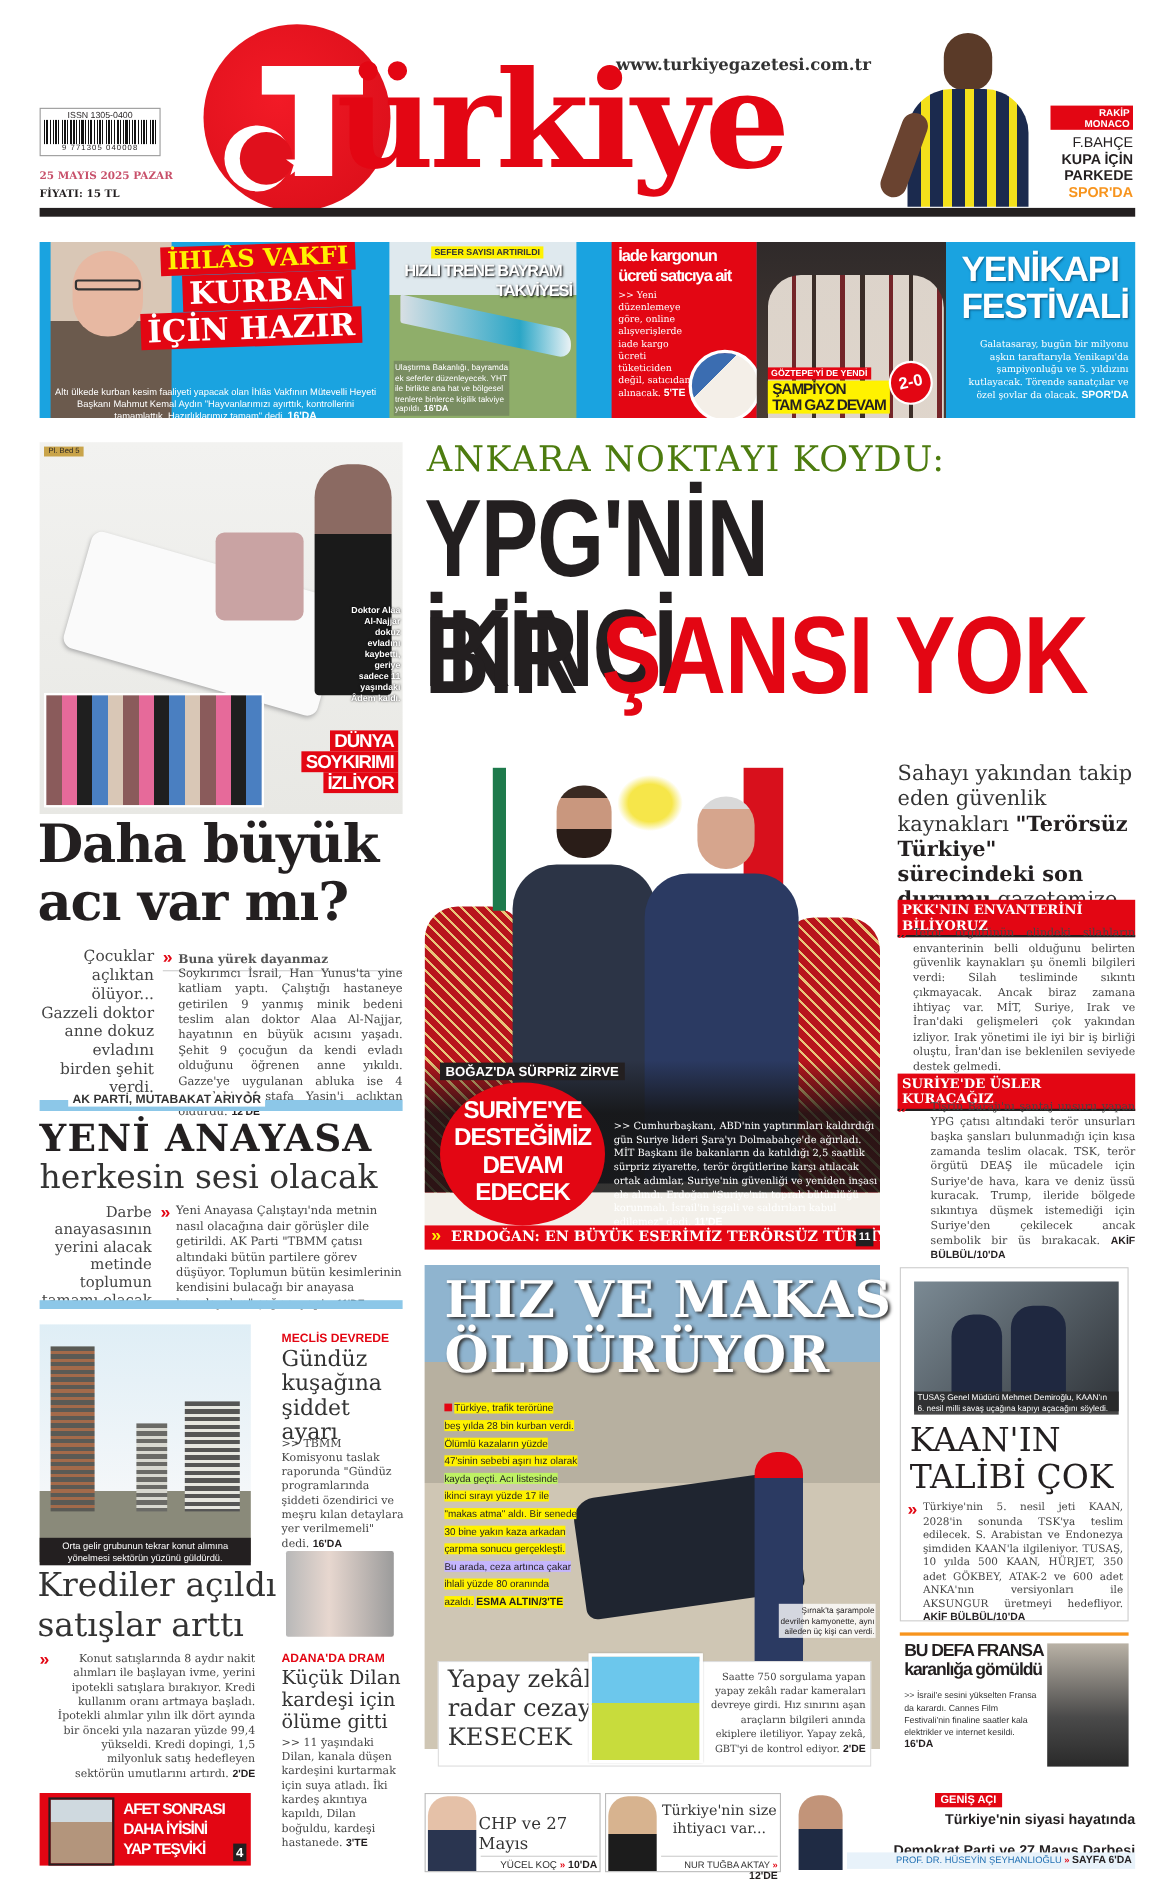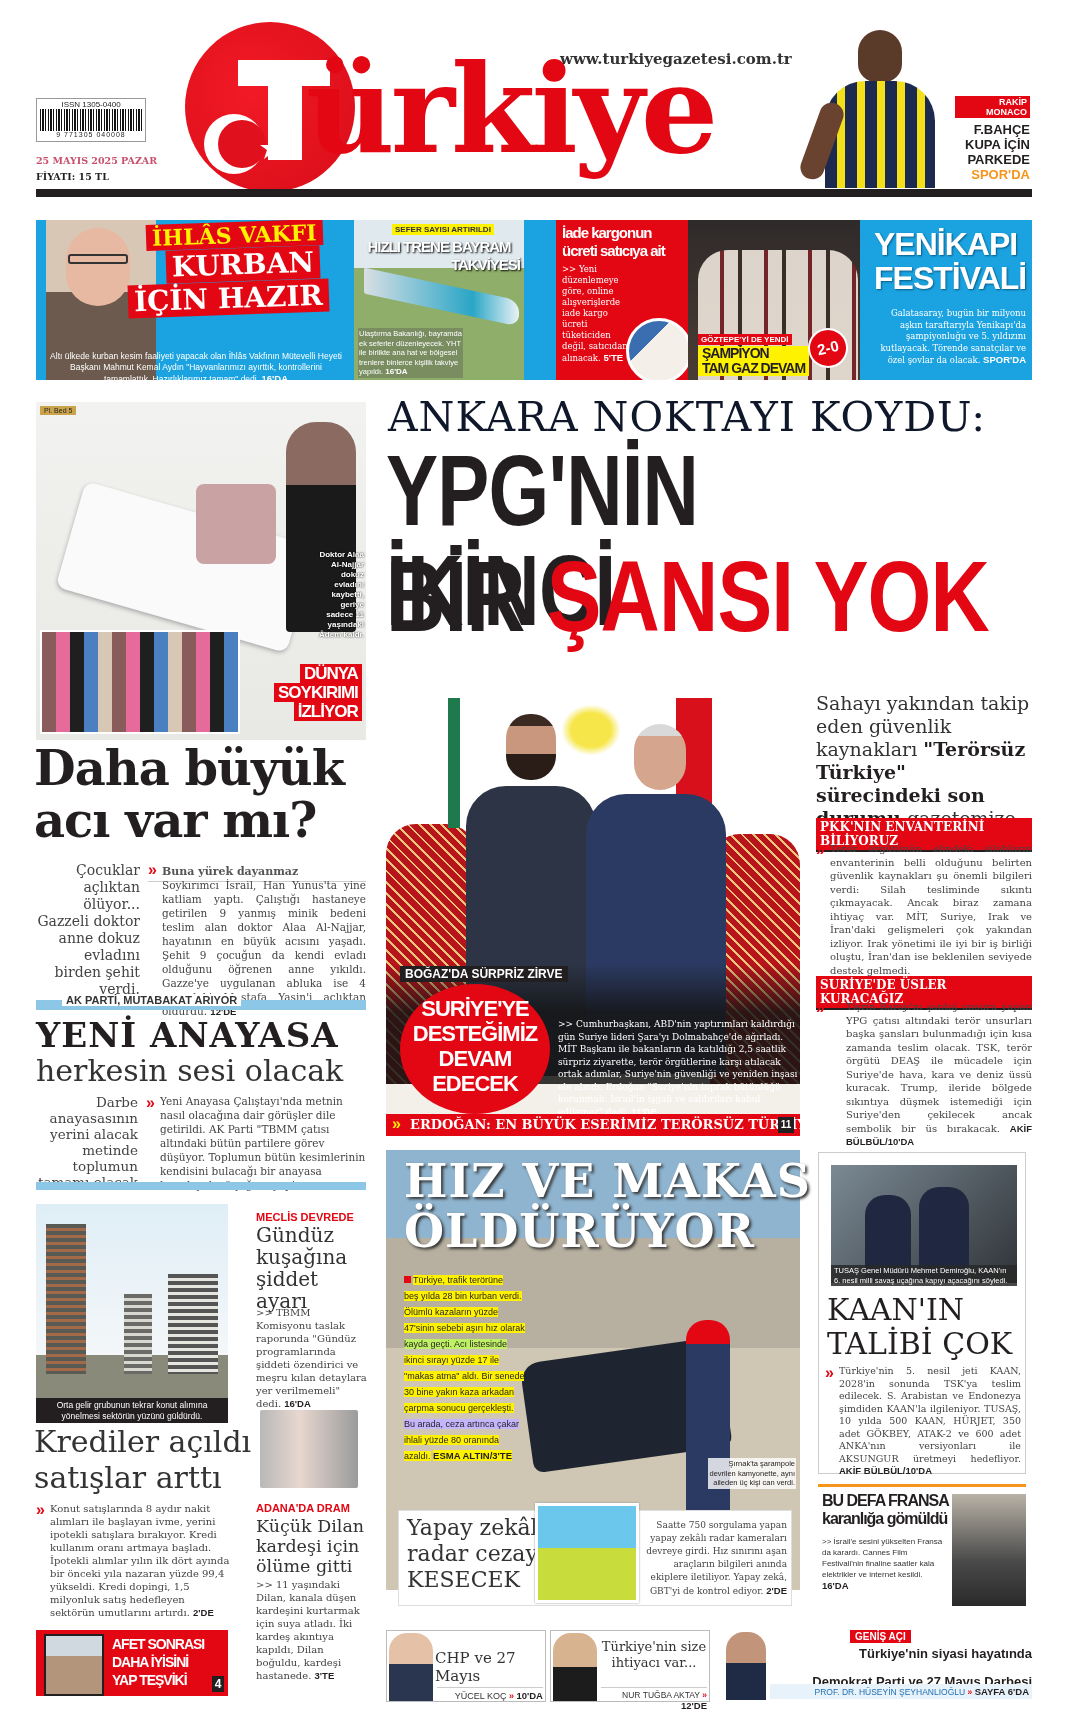--- a/index.html
+++ b/index.html
@@ -49,21 +49,21 @@
 
   <div class="abs slab" style="left:560px;top:50px;font-size:15px;color:#333">www.turkiyegazetesi.com.tr</div>
 
   <div class="abs photo" style="left:800px;top:26px;width:150px;height:162px">
     <div style="position:absolute;left:58px;top:4px;width:44px;height:52px;border-radius:22px 22px 18px 18px;background:#5a3a28"></div>
     <div style="position:absolute;left:25px;top:55px;width:110px;height:110px;border-radius:40px 40px 0 0;background:repeating-linear-gradient(90deg,#1b2a4e 0 12px,#f3e01b 12px 20px)"></div>
     <div style="position:absolute;left:10px;top:75px;width:24px;height:80px;border-radius:12px;background:#6a4330;transform:rotate(20deg)"></div>
   </div>
   <div class="abs" style="left:955px;top:96px;width:75px;text-align:right">
     <div class="sans bg-red" style="font-size:9px;font-weight:700;padding:1px 3px;display:inline-block">RAKİP MONACO</div>
-    <div class="sans" style="font-size:13px;font-weight:700;line-height:15px;margin-top:3px">F.BAHÇE</div>
+    <div class="sans" style="font-size:13px;font-weight:400;line-height:15px;margin-top:3px">F.BAHÇE</div>
     <div class="sans" style="font-size:13px;font-weight:700;line-height:15px">KUPA İÇİN</div>
     <div class="sans" style="font-size:13px;font-weight:700;line-height:15px">PARKEDE</div>
     <div class="sans" style="font-size:13px;font-weight:700;line-height:15px;color:#f7941d">SPOR'DA</div>
   </div>
   <div class="abs rule" style="left:36px;top:189px;width:996px;height:8px"></div>
 </div>
 
 <div class="abs blue-bg" style="left:36px;top:220px;width:996px;height:160px;overflow:hidden">
 
   <div class="abs" style="left:0;top:0;width:315px;height:160px">
@@ -166,21 +166,21 @@
     <div class="abs" style="left:88px;top:90px;width:28px;height:80px;background:repeating-linear-gradient(#6a6a66 0 4px,#d8d8d0 4px 7px)"></div>
     <div class="abs" style="left:132px;top:70px;width:50px;height:100px;background:repeating-linear-gradient(#555 0 4px,#e6e6e0 4px 7px)"></div>
   </div>
   <div class="abs sans" style="left:36px;top:1398px;width:192px;background:#231f20;color:#fff;font-size:8.5px;line-height:10.5px;text-align:center;padding:2px 6px">Orta gelir grubunun tekrar konut alımına yönelmesi sektörün yüzünü güldürdü.</div>
   <div class="abs serif" style="left:34px;top:1424px;font-size:30px;line-height:36px;color:#333">
     <div>Krediler açıldı</div>
     <div>satışlar arttı</div>
   </div>
   <div class="abs" style="left:36px;top:1502px;width:196px">
     <span class="chev" style="position:absolute;left:0;top:-1px">»</span>
-    <div class="body-text" style="margin-left:14px;font-size:10px;line-height:13px;text-align:left">
+    <div class="body-text" style="margin-left:14px;font-size:10px;line-height:13px;text-align:right">
       <span>Konut satışlarında 8 aydır nakit alımları ile başlayan ivme, yerini ipotekli satışlara bırakıyor. Kredi kullanım oranı artmaya başladı. İpotekli alımlar yılın ilk dört ayında bir önceki yıla nazaran yüzde 99,4 yükseldi. Kredi dopingi, 1,5 milyonluk satış hedefleyen sektörün umutlarını artırdı.</span> <span class="ref">2'DE</span>
     </div>
   </div>
 </div>
 
 <div>
   <div class="abs sans red" style="left:256px;top:1211px;font-size:11px;font-weight:700">MECLİS DEVREDE</div>
   <div class="abs serif" style="left:256px;top:1224px;width:112px;font-size:20px;line-height:22px;color:#333">Gündüz kuşağına şiddet ayarı</div>
   <div class="abs serif" style="left:256px;top:1306px;width:112px;font-size:10px;line-height:13px;color:#444">
     <span>&gt;&gt; TBMM Komisyonu taslak raporunda "Gündüz programlarında şiddeti özendirici ve meşru kılan detaylara yer verilmemeli" dedi.</span> <span class="ref">16'DA</span>
@@ -198,21 +198,21 @@
 
 <div class="abs bg-red" style="left:36px;top:1630px;width:192px;height:66px">
   <div class="abs" style="left:8px;top:4px;width:60px;height:62px;border:2px solid #231f20;background:linear-gradient(#cfd9df 0 35%,#b3957c 35%)"></div>
   <div class="abs cond" style="left:76px;top:6px;font-size:14px;line-height:16px;color:#fff">AFET SONRASI</div>
   <div class="abs cond" style="left:76px;top:24px;font-size:14px;line-height:16px;color:#fff">DAHA İYİSİNİ</div>
   <div class="abs cond" style="left:76px;top:42px;font-size:14px;line-height:16px;color:#fff">YAP TEŞVİKİ</div>
   <div class="abs sans" style="left:176px;top:46px;width:12px;height:16px;background:#231f20;color:#fff;font-size:12px;font-weight:700;text-align:center;line-height:16px">4</div>
 </div>
 
 <div>
-  <div class="abs serif" style="left:388px;top:396px;font-size:41px;line-height:42px;letter-spacing:1px;color:#0f172a">ANKARA NOKTAYI KOYDU:</div>
+  <div class="abs serif" style="left:388px;top:396px;font-size:32px;line-height:42px;letter-spacing:1px;color:#4d7c0f">ANKARA NOKTAYI KOYDU:</div>
   <div class="abs cond" style="left:386px;top:440px;font-size:100px;line-height:100px;color:#231f20;transform:scaleX(0.78)">YPG'NİN İKİNCİ</div>
   <div class="abs cond" style="left:386px;top:546px;font-size:100px;line-height:100px;transform:scaleX(0.82);white-space:nowrap">
     <span style="color:#231f20">BİR</span>
     <span style="color:#e30613">ŞANSI YOK</span>
   </div>
 
   <div class="abs photo" style="left:386px;top:694px;width:414px;height:420px;background:linear-gradient(#fff 0 55%,#f3f0ea 55%)">
     <div class="abs" style="left:170px;top:6px;width:70px;height:60px;border-radius:50%;background:radial-gradient(#f6e64a,#f6e64a 40%,transparent 60%)"></div>
     <div class="abs" style="left:0;top:130px;width:90px;height:260px;background:repeating-linear-gradient(45deg,#b8141c 0 6px,#e8c57a 6px 8px);border-radius:30px 30px 0 0"></div>
     <div class="abs" style="left:324px;top:140px;width:90px;height:250px;background:repeating-linear-gradient(45deg,#b8141c 0 6px,#e8c57a 6px 8px);border-radius:30px 30px 0 0"></div>

